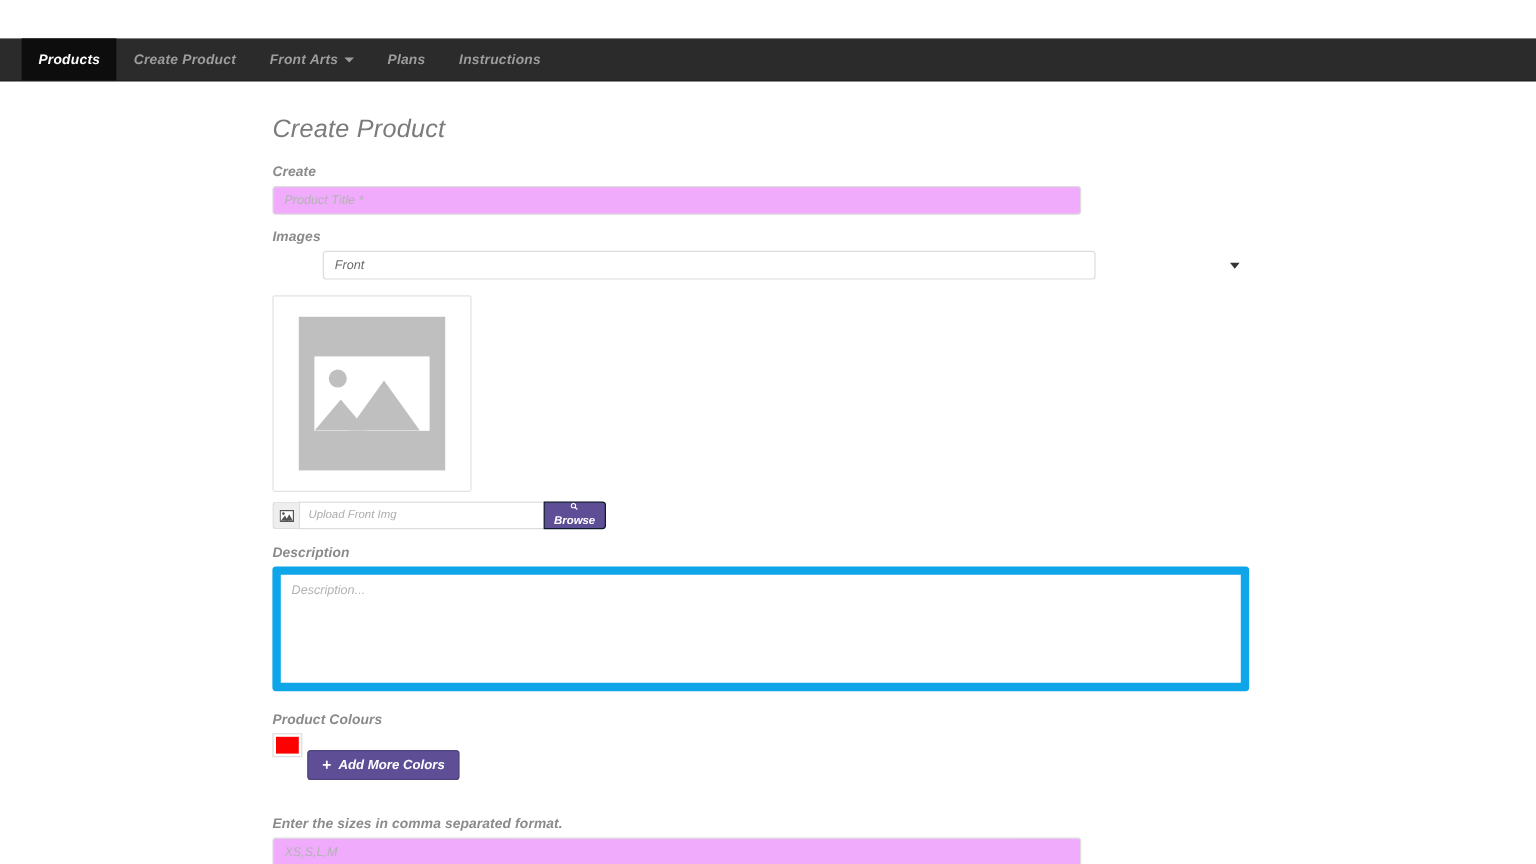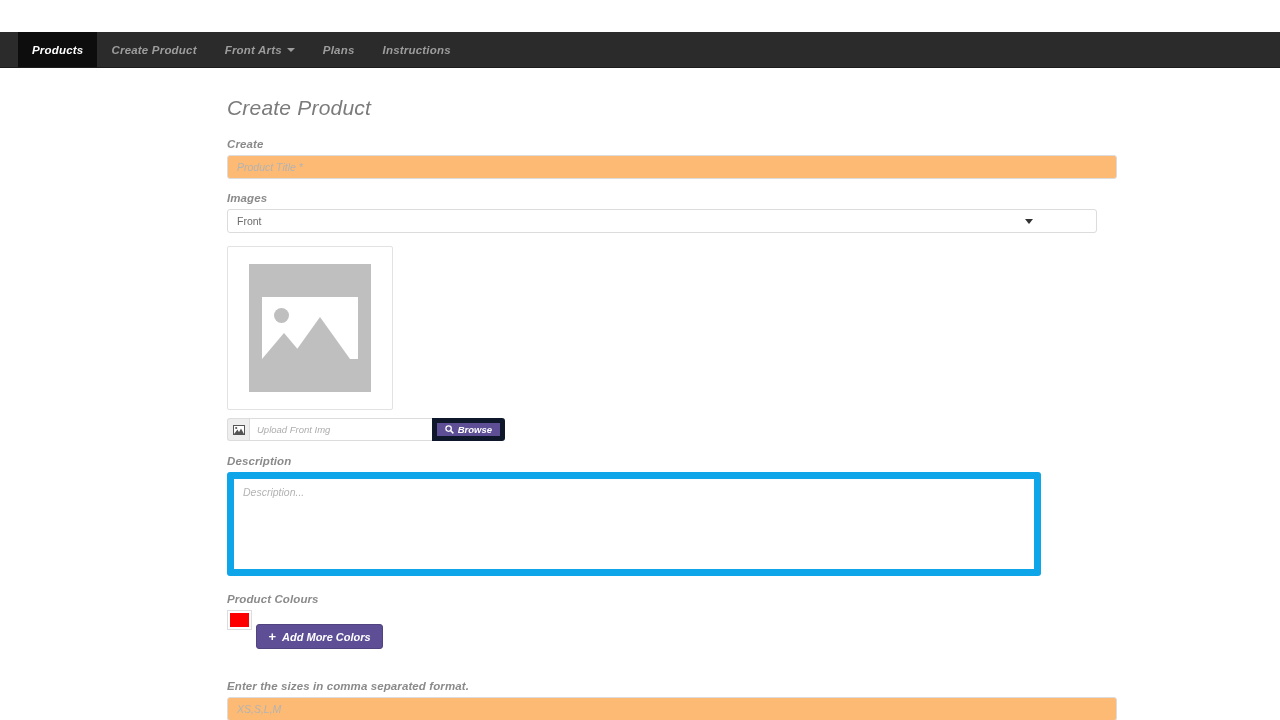--- a/index.html
+++ b/index.html
@@ -70,53 +70,55 @@
   }
   .field-label {
     font-size: 11.5px;
     font-style: italic;
     font-weight: bold;
     color: #8a8a8a;
     margin-bottom: 5px;
     letter-spacing: .1px;
   }
   .form-control {
-    width: 890px;
+    width: 674px;
     height: 24px;
     border: 1px solid #dcdcdc;
     border-radius: 3px;
-    background: #fdba74;
+    background: #f0abfc;
     font-size: 10.5px;
     font-style: italic;
     color: #5a5a5a;
     padding: 0 9px;
     font-family: "Liberation Sans", sans-serif;
     outline: none;
   }
   .form-control::placeholder {
     color: #b3b3b3;
     font-style: italic;
     opacity: 1;
   }
   .field-group { margin-bottom: 13px; }
 
   
   .select-wrap { position: relative; width: 814px; }
   .select-box {
-    width: 870px;
+    width: 644px;
     height: 24px;
     border: 1px solid #dcdcdc;
     border-radius: 3px;
     background: #fff;
     display: flex;
     align-items: center;
     padding: 0 9px;
     font-size: 10.5px;
+    font-style: italic;
     color: #6b6b6b;
     cursor: pointer;
+    margin-left: 42px;
   }
   .select-caret {
     position: absolute;
     right: 8px;
     top: 10px;
     width: 0; height: 0;
     border-left: 4px solid transparent;
     border-right: 4px solid transparent;
     border-top: 5px solid #333;
   }
@@ -186,33 +188,34 @@
     font-size: 9.5px;
     font-style: italic;
     color: #5a5a5a;
     padding: 0 7px;
     outline: none;
     font-family: "Liberation Sans", sans-serif;
   }
   .ig-field::placeholder { color: #adadad; font-style: italic; opacity: 1; }
   .ig-btn {
     background: #5d4e96;
-    border: 5px solid #0f172a;
+    border: 1px solid #0f172a;
     border-radius: 0 3px 3px 0;
     color: #fff;
     font-size: 9.5px;
     font-style: italic;
     font-weight: bold;
     display: flex;
     align-items: center;
     gap: 4px;
     padding: 0 8px;
     cursor: pointer;
     font-family: "Liberation Sans", sans-serif;
     white-space: nowrap;
+    flex-direction: column;
   }
 
   
   .textarea-ctl {
     width: 814px;
     height: 104px;
     border: 7px solid #0ea5e9;
     border-radius: 3px;
     background: #fff;
     font-size: 10.5px;

